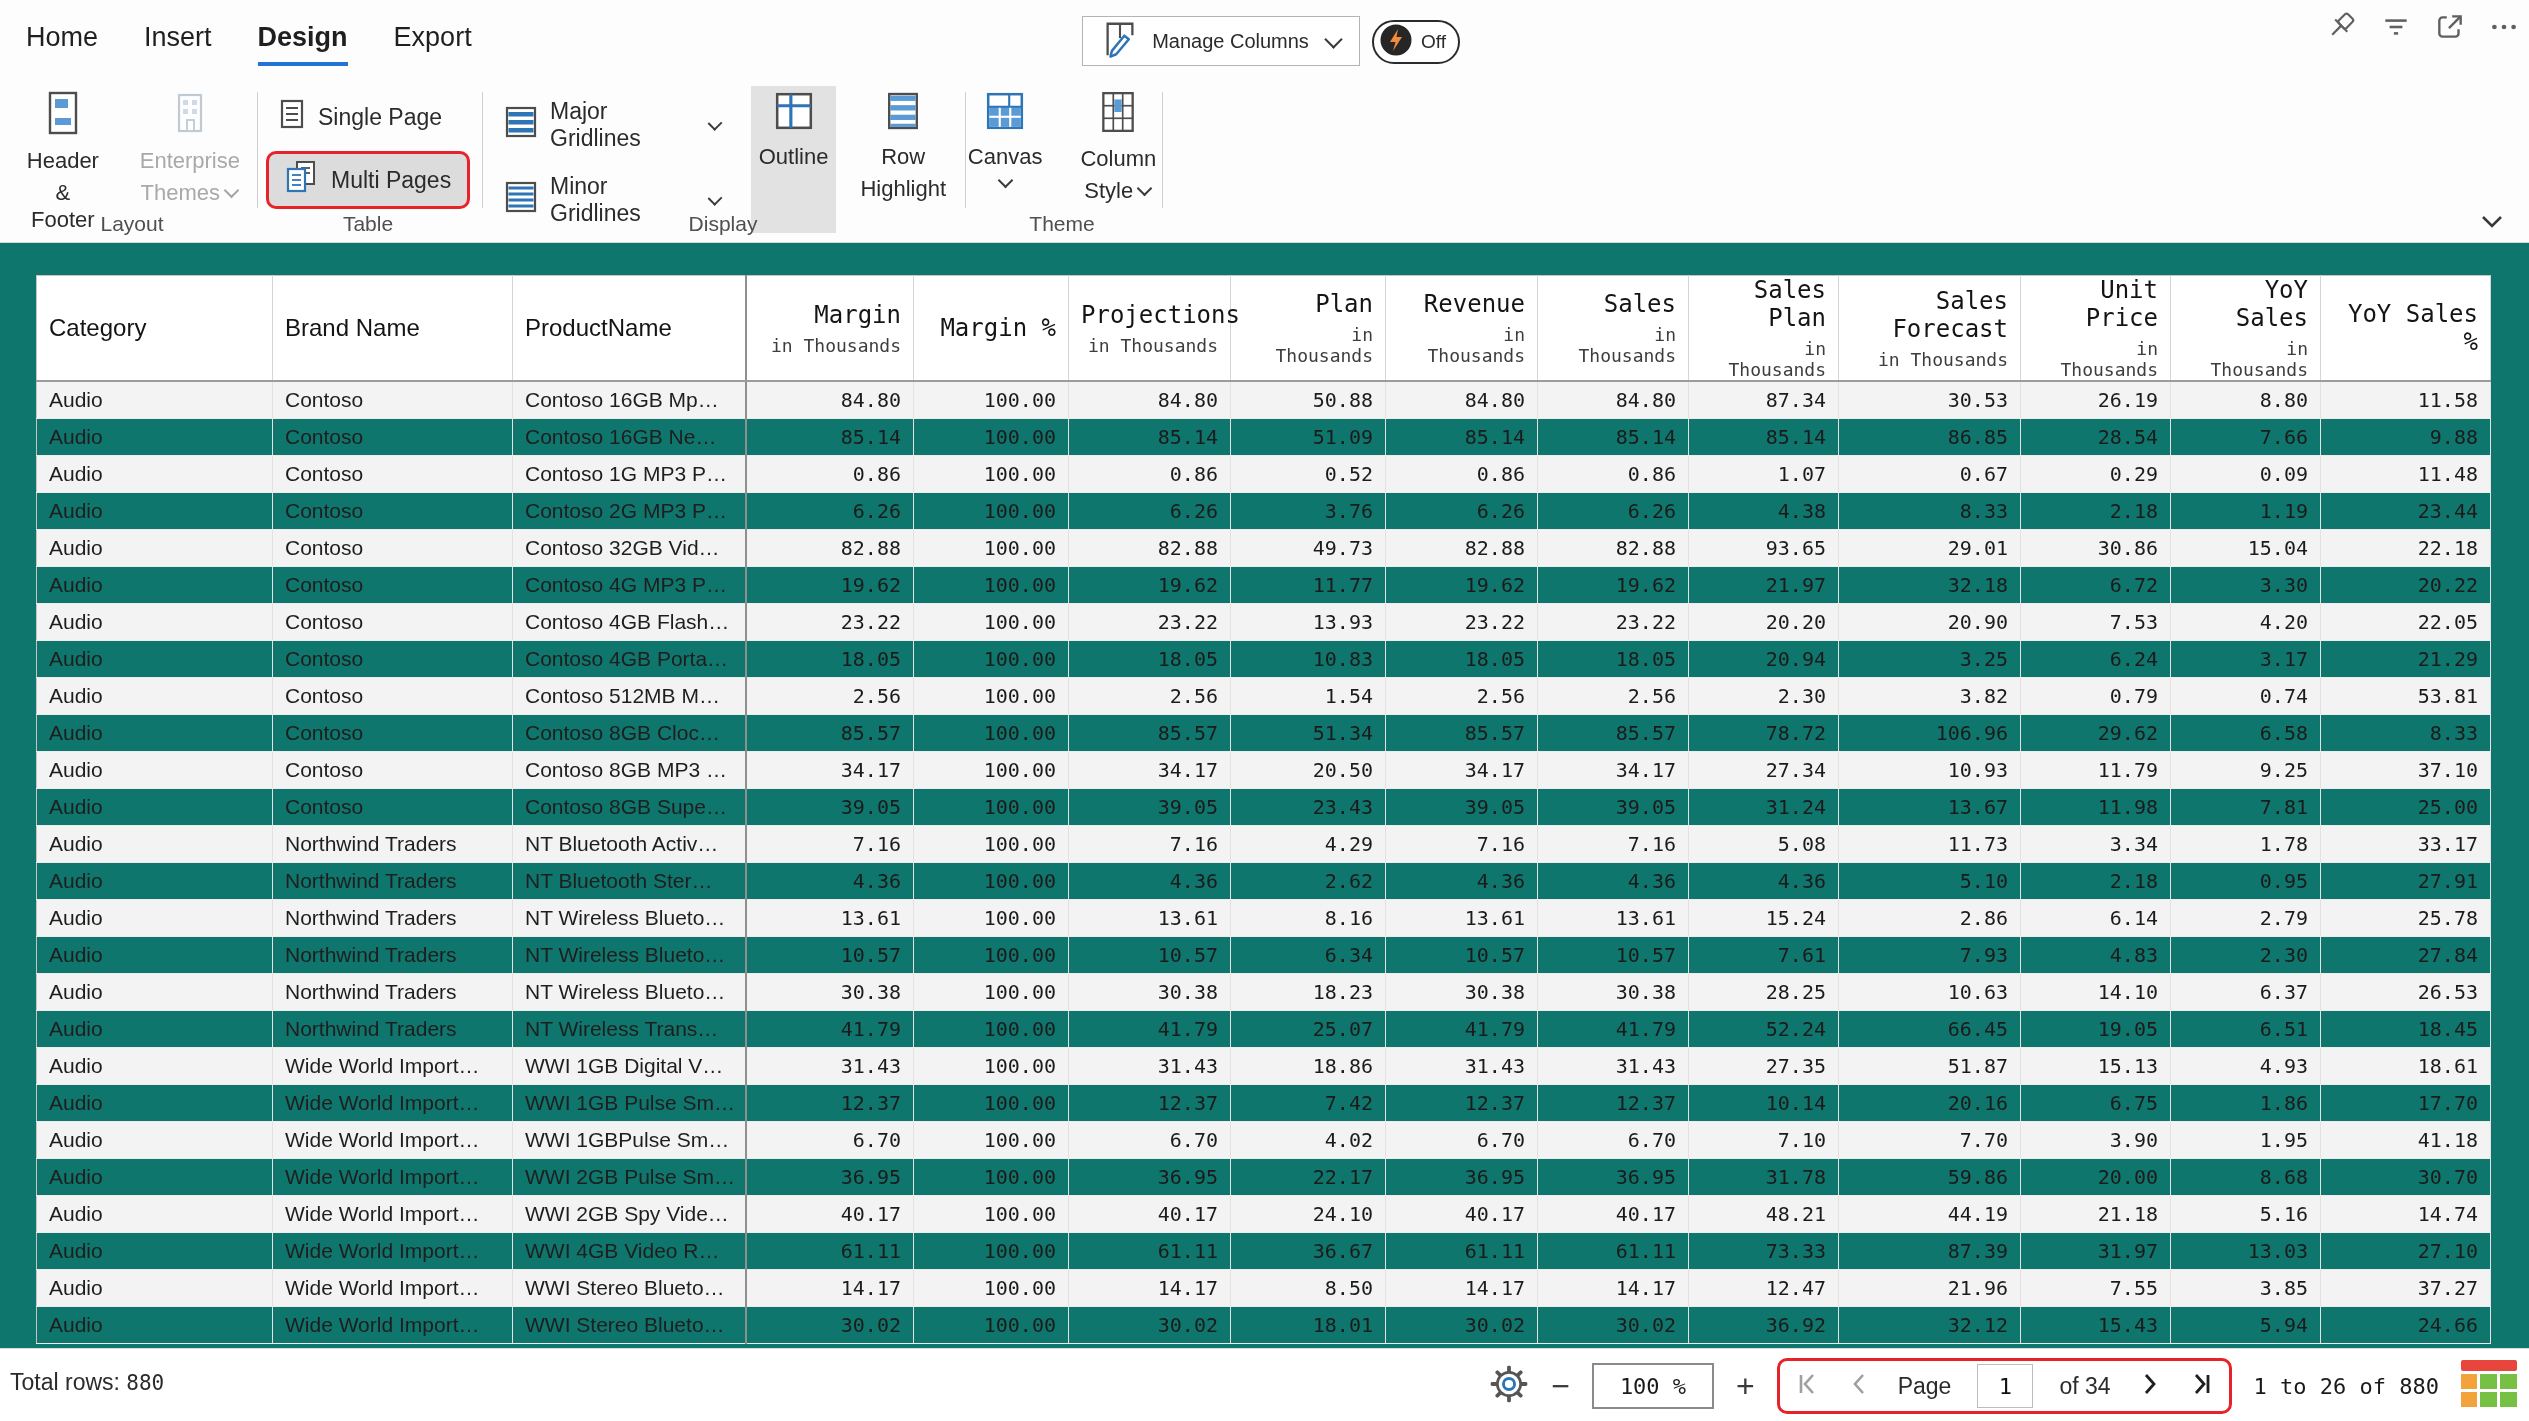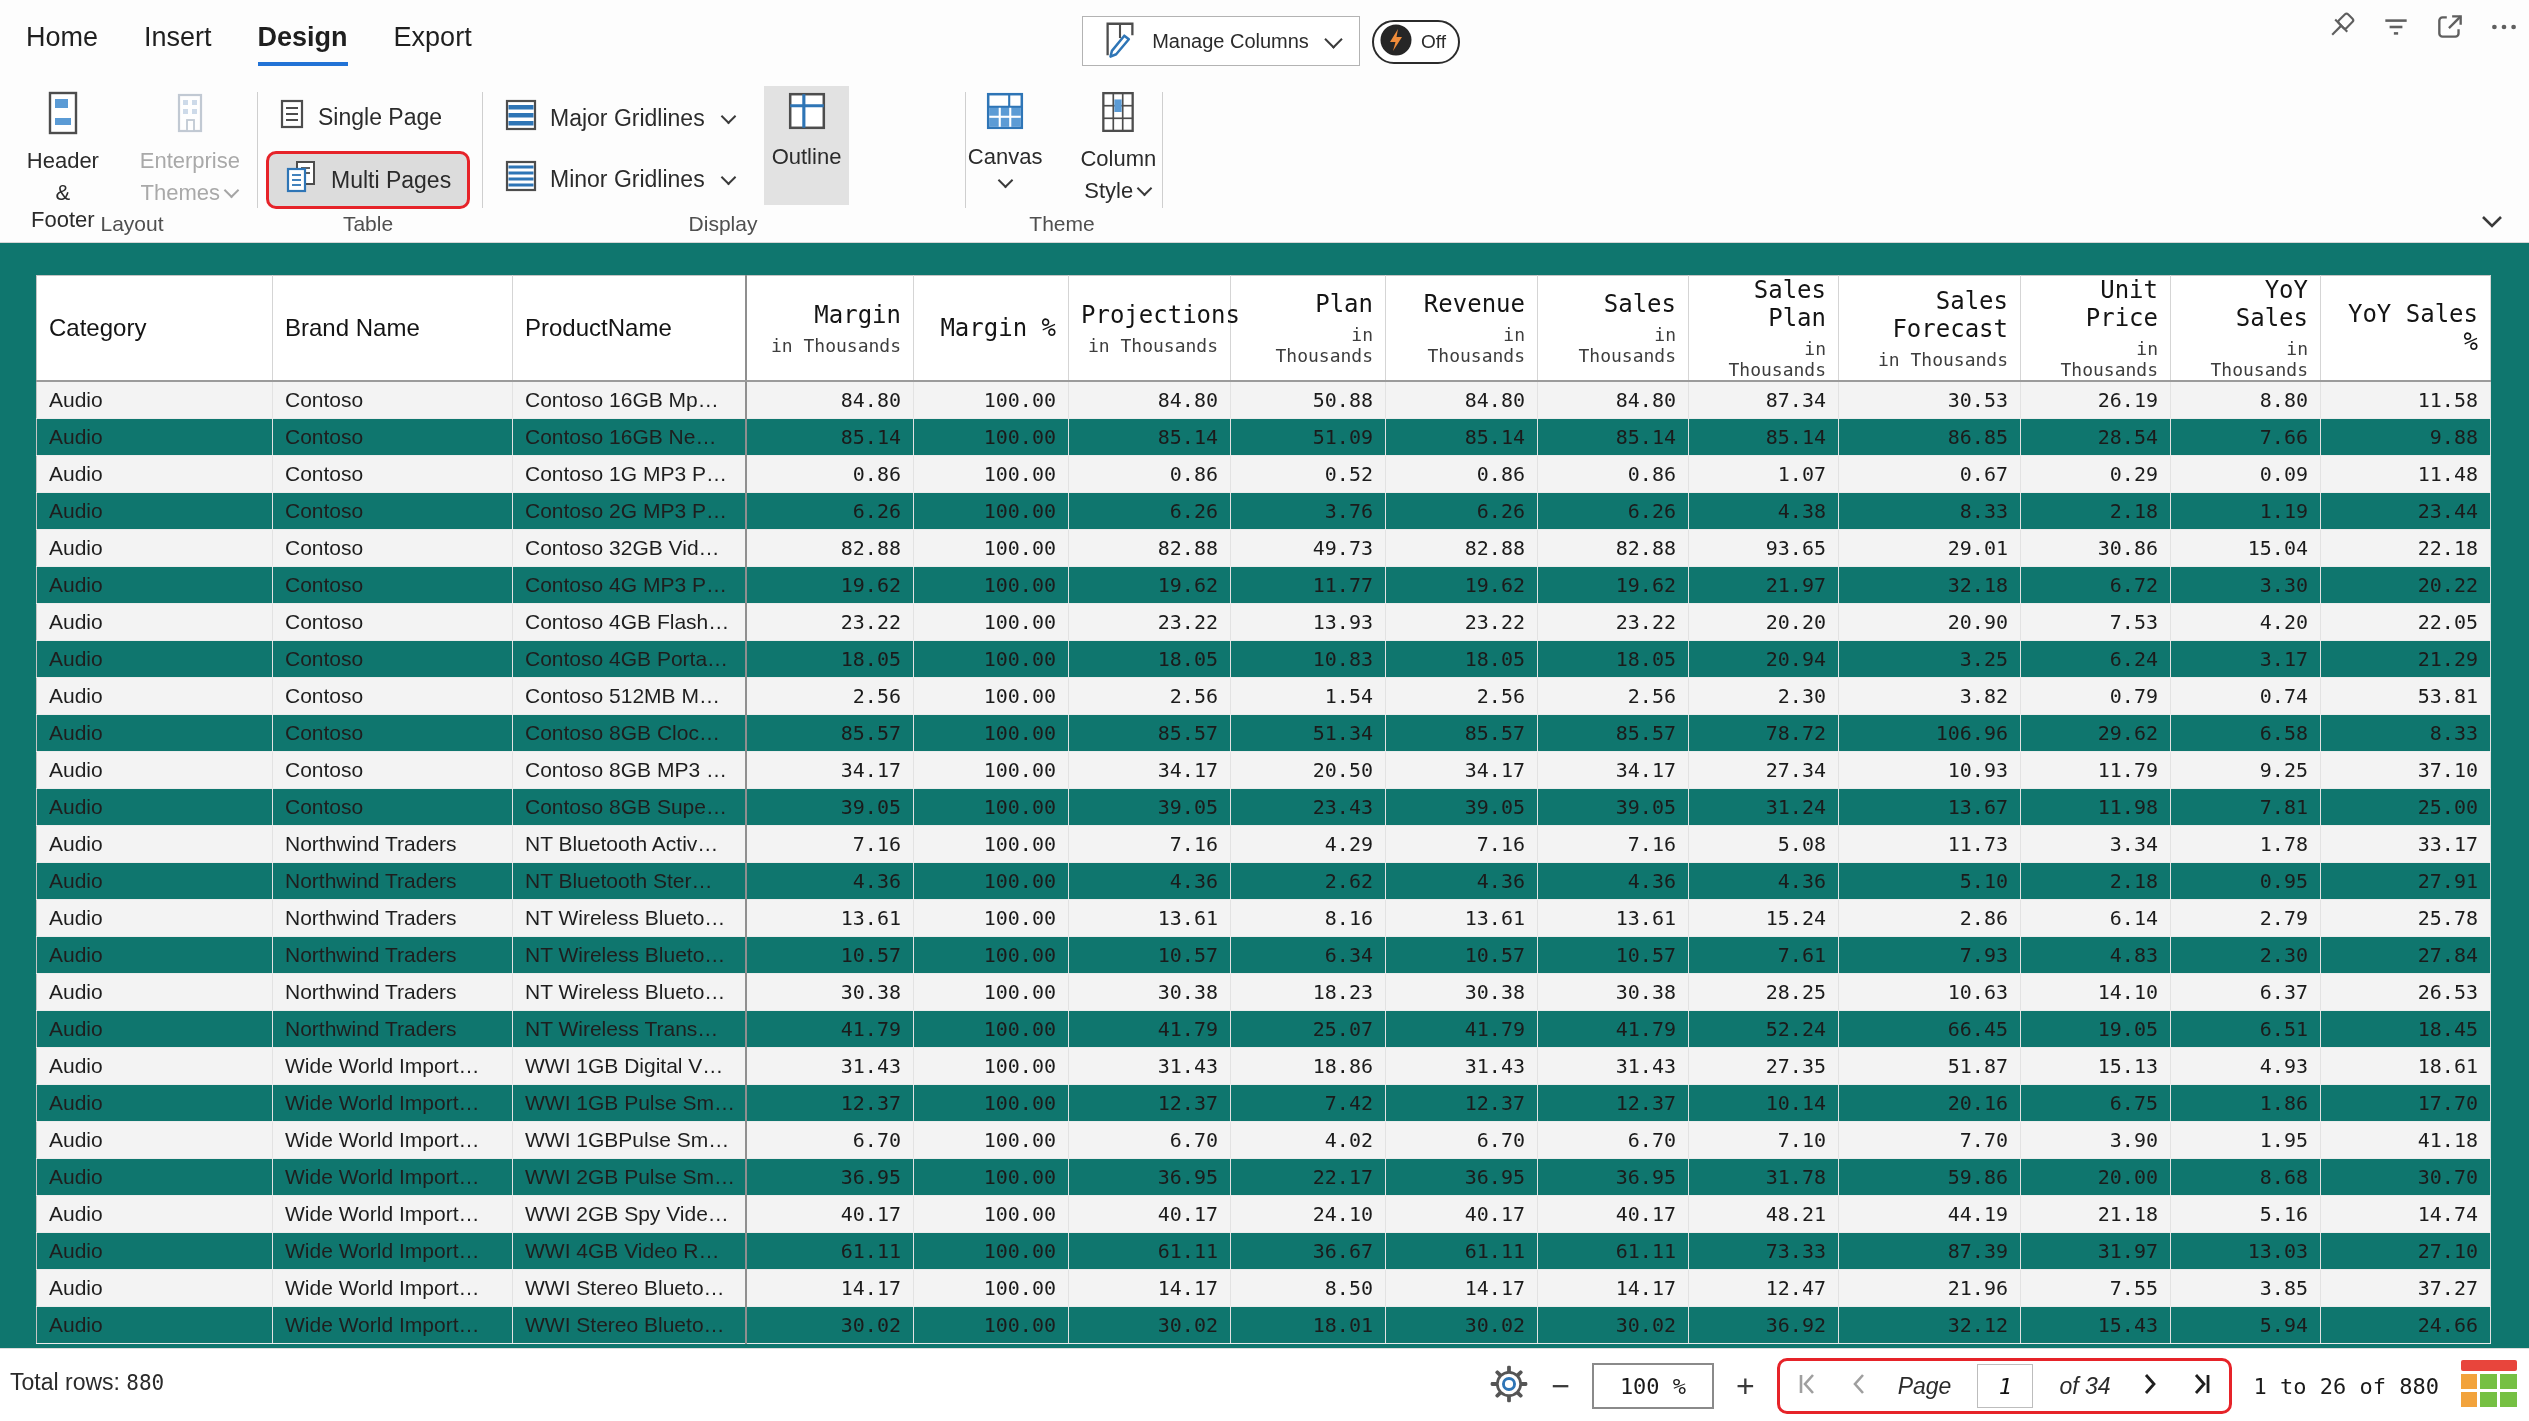--- a/index.html
+++ b/index.html
@@ -68,21 +68,21 @@
 
   
   .statusbar{position:absolute;left:0;right:0;top:1348px;height:73px;border-top:1px solid #dcdcdc;background:#fff;}
   .total{position:absolute;left:10px;top:20px;font-size:23px;color:#2b2b2b;}
   .total .v{font-family:"DejaVu Sans Mono",monospace;font-size:21px;}
   .controls{position:absolute;right:12px;top:8px;height:58px;display:flex;align-items:center;gap:22px;}
   .zoombox{width:122px;height:46px;border:2px solid #8a8a8a;display:flex;align-items:center;justify-content:center;
            font-family:"DejaVu Sans Mono",monospace;font-size:22px;color:#1a1a1a;background:#fff;box-sizing:border-box;}
   .mp{font-size:32px;color:#3a3a3a;line-height:32px;}
   .pagebox{border:3px solid var(--red);border-radius:10px;padding:3px 14px;display:flex;align-items:center;
-           gap:26px;background:#fff;font-style:italic;}
+           gap:26px;background:#fff;}
   .pagebox .w{font-size:23px;color:#2b2b2b;}
   .pageinput{width:56px;height:44px;border:1px solid #bdbdbd;display:flex;align-items:center;justify-content:center;
              font-family:"DejaVu Sans Mono",monospace;font-size:22px;color:#111;background:#fff;box-sizing:border-box;}
   .range{font-family:"DejaVu Sans Mono",monospace;font-size:22px;color:#1a1a1a;}
 </style>
 </head>
 <body>
 
 <div class="page">
 
@@ -258,20 +258,33 @@
         <div class="bigbtn selected">
           <span>
             <svg width="42" height="42" viewBox="0 0 40 40">
               <rect x="4" y="4" width="32" height="32" fill="#fff" stroke="#4d4d4d" stroke-width="2.4"></rect>
               <line x1="17" y1="4" x2="17" y2="36" stroke="#2e75b6" stroke-width="3"></line>
               <line x1="4" y1="15" x2="36" y2="15" stroke="#2e75b6" stroke-width="3"></line>
             </svg>
           </span>
           <span>Outline</span>
         </div>
+        <div class="bigbtn">
+          <span>
+            <svg width="34" height="42" viewBox="0 0 32 38">
+              <rect x="3" y="3" width="26" height="32" fill="#fff" stroke="#4d4d4d" stroke-width="2.2"></rect>
+              <rect x="4" y="4.5" width="24" height="5" fill="#5b9bd5"></rect>
+              <rect x="4" y="13.5" width="24" height="5" fill="#5b9bd5"></rect>
+              <rect x="4" y="22.5" width="24" height="5" fill="#5b9bd5"></rect>
+              <rect x="4" y="31" width="24" height="3" fill="#5b9bd5"></rect>
+            </svg>
+          </span>
+          <span>Row</span>
+          <span>Highlight</span>
+        </div>
       </div>
       <div class="group-label">Display</div>
     </div>
     <div class="vsep" style="left:965px"></div>
 
     <div class="group grp-theme">
       <div class="bigrow">
         <div class="bigbtn">
           <span>
             <svg width="42" height="42" viewBox="0 0 40 40">

